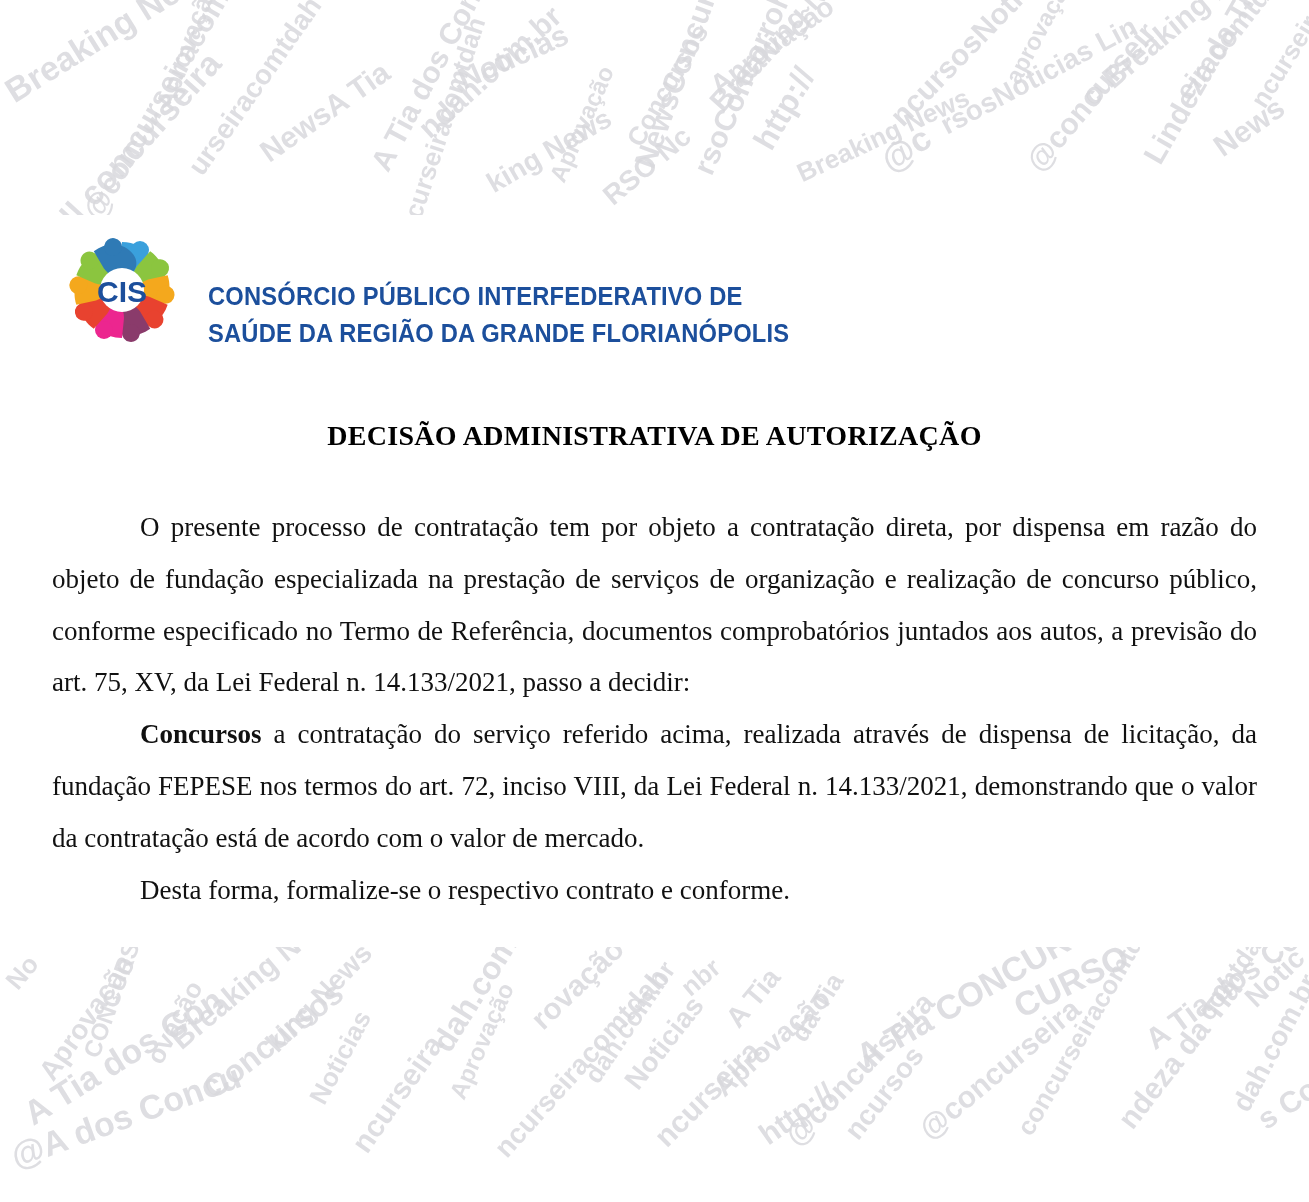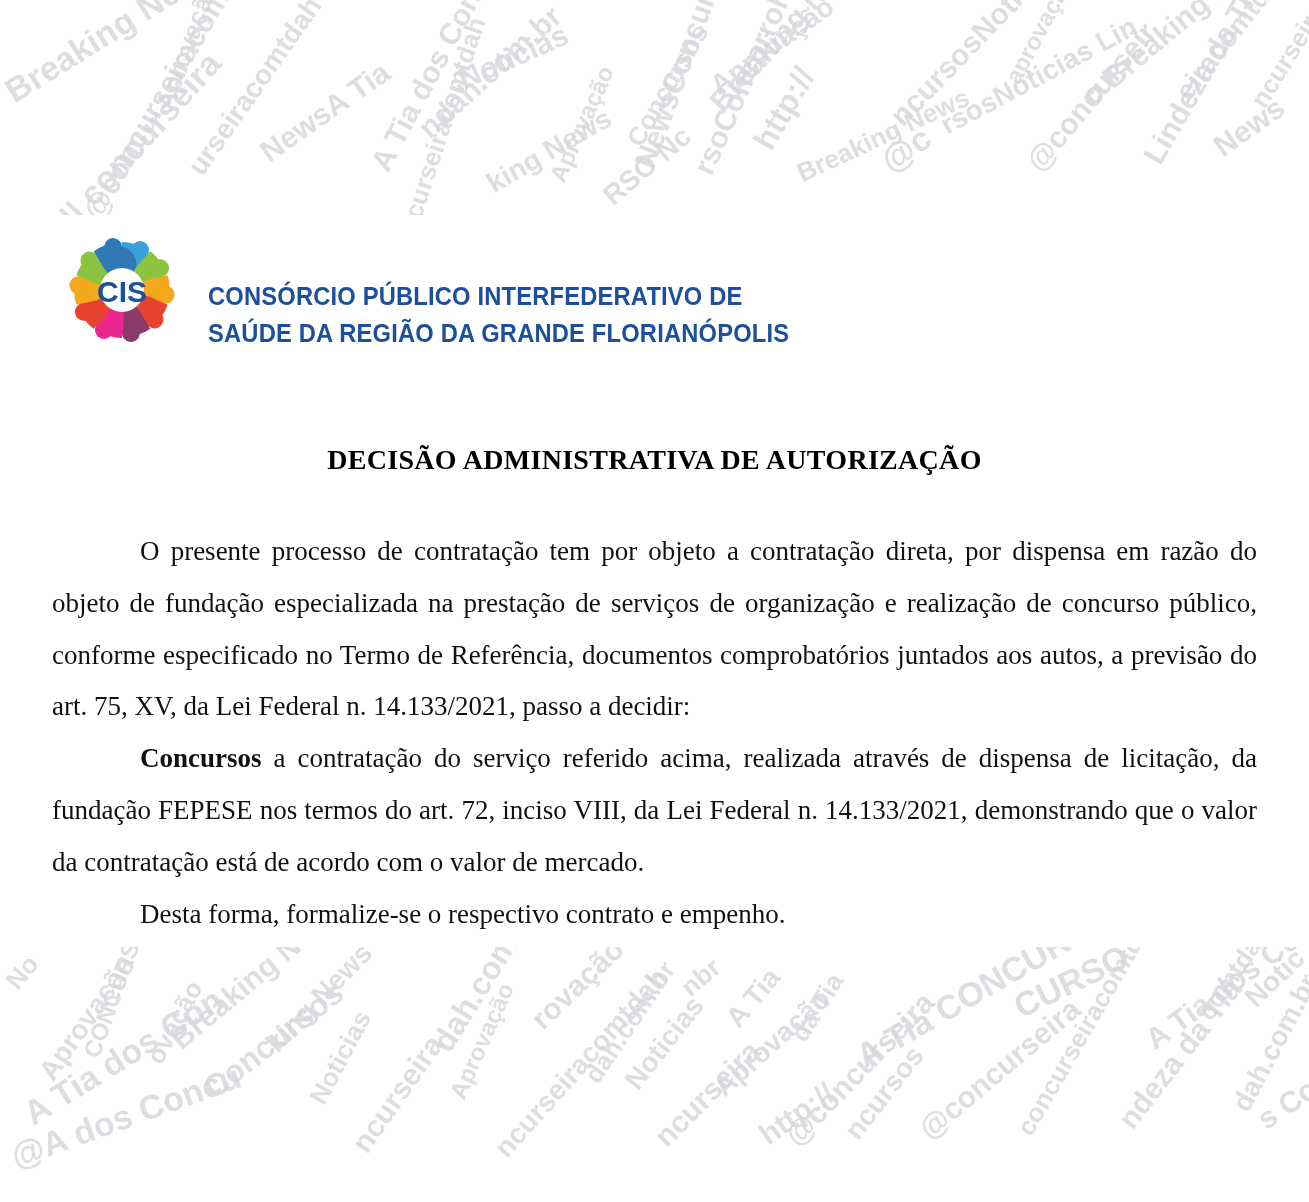--- a/index.html
+++ b/index.html
@@ -65,21 +65,21 @@
     font-weight: 700;
     font-size: 25.5px;
     line-height: 1.45;
     letter-spacing: .2px;
     transform: scaleX(.93);
     transform-origin: left center;
   }
   .org-name div { white-space: nowrap; }
 
   .doc-title {
-    margin-top: 92px;
+    margin-top: 68px;
     text-align: center;
     font-weight: 700;
     font-size: 28px;
     letter-spacing: .3px;
   }
 
   .body-text {
     margin-top: 50px;
     font-size: 27px;
     line-height: 1.92;
@@ -197,21 +197,21 @@
 
   </div>
 
   <div class="doc-title">DECISÃO ADMINISTRATIVA DE AUTORIZAÇÃO</div>
 
   <div class="body-text">
     <p>O presente processo de contratação tem por objeto a contratação direta, por dispensa em razão do objeto de fundação especializada na prestação de serviços de organização e realização de concurso público, conforme especificado no Termo de Referência, documentos comprobatórios juntados aos autos, a previsão do art. 75, XV, da Lei Federal n. 14.133/2021, passo a decidir:</p>
     <p>
       <b>Concursos</b><span> a contratação do serviço referido acima, realizada através de dispensa de licitação, da fundação FEPESE nos termos do art. 72, inciso VIII, da Lei Federal n. 14.133/2021, demonstrando que o valor da contratação está de acordo com o valor de mercado.</span>
     </p>
-    <p class="last-line">Desta forma, formalize-se o respectivo contrato e empenho.</p>
+    <p class="last-line">Desta forma, formalize-se o respectivo contrato e conforme.</p>
   </div>
 
 </div>
 
 <div class="wm-layer wm-bottom" id="wm-bottom">
     <span class="wm" style="left: 5px; top: 10px; font-size: 26px; color: rgb(217, 217, 221); transform: rotate(-50deg);">No</span>
     <span class="wm" style="left: 15px; top: 55px; font-size: 28px; color: rgb(217, 217, 221); transform: rotate(-55deg);">Aprovação</span>
     <span class="wm" style="left: 10px; top: 90px; font-size: 34px; color: rgb(217, 217, 221); transform: rotate(-32deg);">A Tia dos Con</span>
     <span class="wm" style="left: 5px; top: 150px; font-size: 34px; color: rgb(217, 217, 221); transform: rotate(-20deg);">@A dos Concu</span>
     <span class="wm" style="left: 45px; top: 30px; font-size: 24px; color: rgb(217, 217, 221); transform: rotate(-70deg);">CONCURSO</span>

